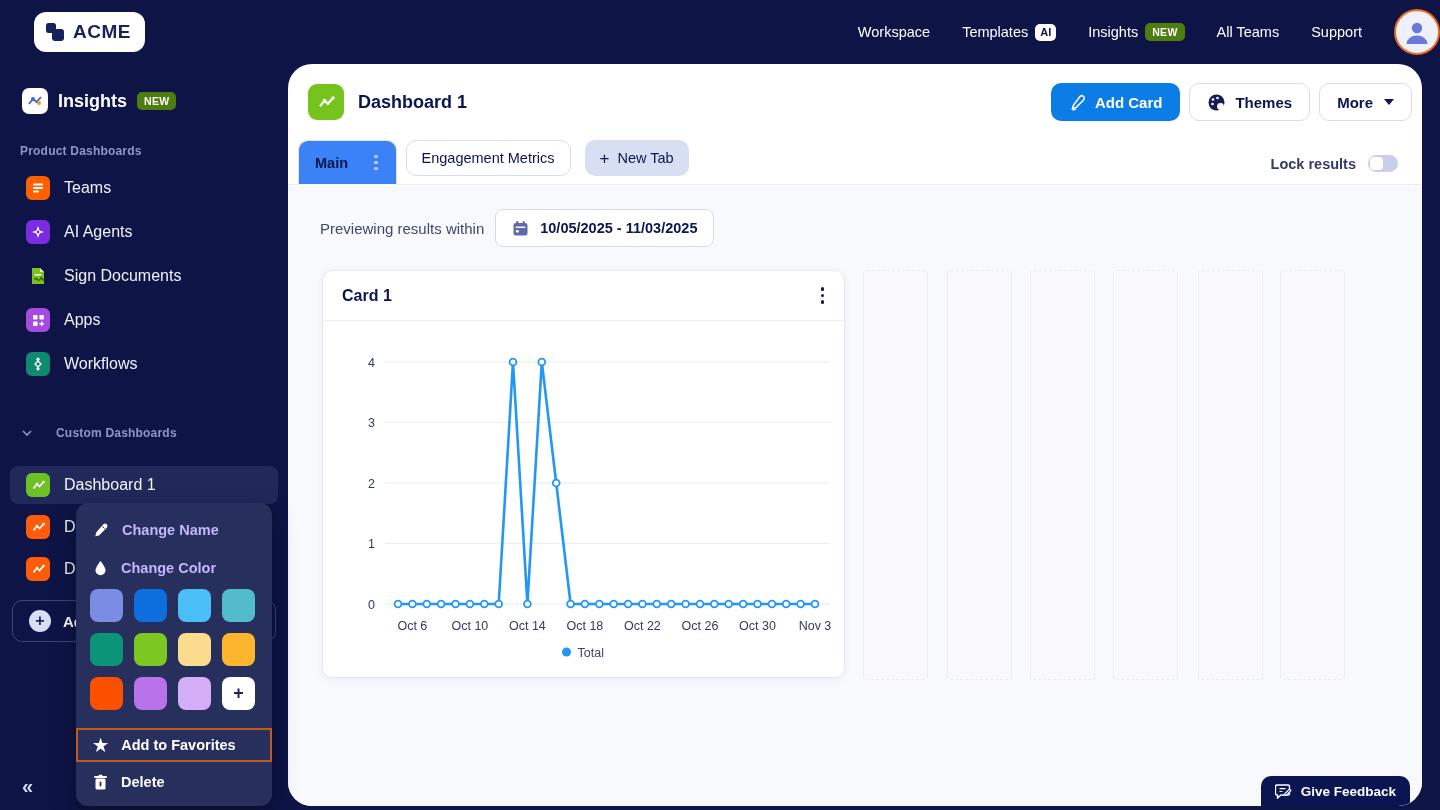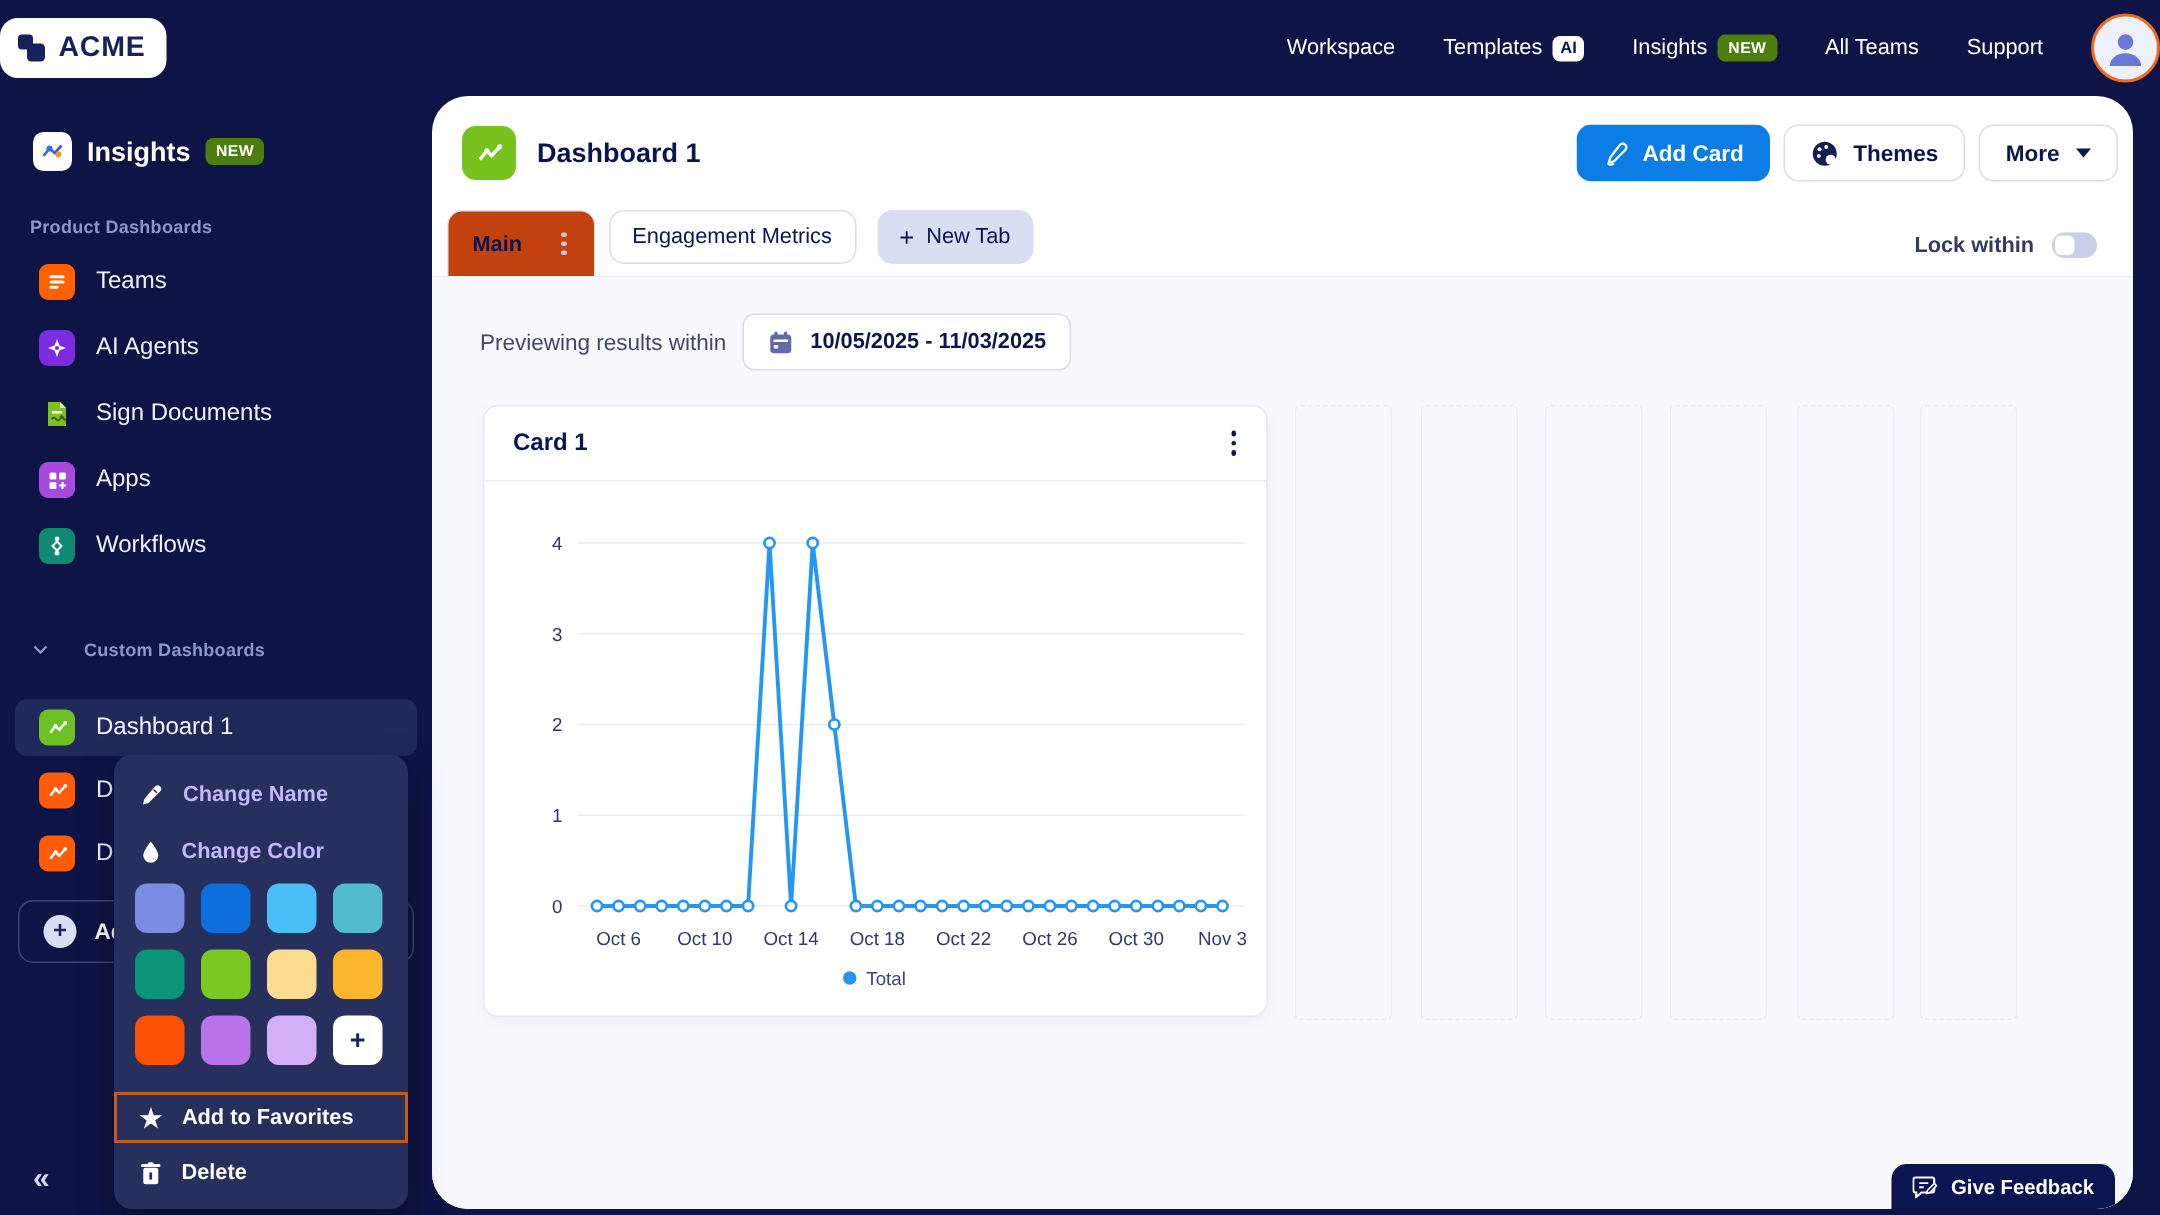--- a/index.html
+++ b/index.html
@@ -1,21 +1,21 @@
 <!DOCTYPE html>
 <html><head>
 <meta charset="utf-8">
 <style>
   * { margin:0; padding:0; box-sizing:border-box; }
   html,body { width:1440px; height:810px; overflow:hidden; }
   body { font-family:"Liberation Sans", sans-serif; background:#0e1446; position:relative; color:#0a1551; }
 
   
   .topnav { position:absolute; top:0; left:0; width:1440px; height:64px; display:flex; align-items:center; }
-  .logo { background:#fff; border-radius:12px; height:40px; padding:0 14px 0 10px; display:flex; align-items:center; gap:7px; }
+  .logo { margin-left:34px; background:#fff; border-radius:12px; height:40px; padding:0 14px 0 10px; display:flex; align-items:center; gap:7px; }
   .logo-text { font-size:19px; font-weight:800; color:#17225c; letter-spacing:.5px; }
   .nav-links { margin-left:auto; display:flex; align-items:center; gap:32px; }
   .nav-link { color:#fff; font-size:14.5px; font-weight:500; display:flex; align-items:center; gap:7px; cursor:pointer; }
   .badge-ai { background:#fff; color:#0a1551; font-size:11px; font-weight:800; border-radius:5px; padding:2.5px 5px; }
   .badge-new { background:#4d7c0f; color:#fff; font-size:10.5px; font-weight:800; border-radius:5px; padding:3px 7px; letter-spacing:.3px; }
   .avatar { width:46px; height:46px; border-radius:50%; background:#eef1fb; border:2.5px solid #ed6a1f; display:flex; align-items:center; justify-content:center; }
 
   
   .sidebar { position:absolute; top:64px; left:0; width:288px; bottom:0; }
   .app-row { display:flex; align-items:center; gap:10px; margin:24px 0 0 22px; }
@@ -49,21 +49,21 @@
   .panel-header { height:76px; display:flex; align-items:center; padding:0 10px 0 20px; }
   .title-icon { width:36px; height:36px; border-radius:9px; display:flex; align-items:center; justify-content:center; }
   .panel-title { font-size:18px; font-weight:800; color:#0a1551; margin-left:14px; }
   .hdr-actions { margin-left:auto; display:flex; align-items:center; gap:9px; }
   .btn { height:38px; border-radius:10px; display:flex; align-items:center; gap:9px; padding:0 17px; font-size:15px; font-weight:700; cursor:pointer; border:1px solid transparent; }
   .btn-primary { background:#0d7de6; color:#fff; }
   .btn-outline { background:#fff; color:#0a1551; border-color:#d8dcea; }
   .caret { width:0; height:0; border-left:5px solid transparent; border-right:5px solid transparent; border-top:6px solid #0a1551; margin-left:2px; }
 
   .tabbar { height:45px; display:flex; align-items:flex-end; padding-left:10px; border-bottom:1px solid #e8eaf2; position:relative; }
-  .tab-active { height:45px; margin-bottom:-1px; background:#c2410c; border:1px solid #e2e5f0; border-bottom-color:#f8f9fd; border-radius:10px 10px 0 0; display:flex; align-items:center; gap:22px; padding:0 14px 0 16px; cursor:pointer; }
+  .tab-active { height:45px; margin-bottom:-1px; background:#3b82f6; border:1px solid #e2e5f0; border-bottom-color:#f8f9fd; border-radius:10px 10px 0 0; display:flex; align-items:center; gap:22px; padding:0 14px 0 16px; cursor:pointer; }
   .tab-active-label { font-size:14.5px; font-weight:800; color:#0a1551; }
   .tab-btn { height:36px; margin-bottom:8px; background:#fff; border:1px solid #d9ddeb; border-radius:10px; display:flex; align-items:center; padding:0 15px; font-size:14.5px; font-weight:500; color:#0a1551; margin-left:9px; cursor:pointer; }
   .tab-new { height:36px; margin-bottom:8px; background:#d9dff3; border-radius:10px; display:flex; align-items:center; gap:8px; padding:0 15px; font-size:14.5px; font-weight:500; color:#0a1551; margin-left:14px; cursor:pointer; }
   .plus-glyph { font-size:17px; font-weight:500; line-height:1; }
   .lock-wrap { margin-left:auto; display:flex; align-items:center; gap:12px; padding-right:24px; margin-bottom:12px; }
   .lock-label { font-size:14.5px; font-weight:600; color:#333b63; }
   .toggle { width:30px; height:17px; background:#c9cfe9; border-radius:9px; position:relative; cursor:pointer; }
   .toggle-knob { position:absolute; left:2px; top:2px; width:13px; height:13px; background:#fff; border-radius:4px; }
 
   .content { position:absolute; top:122px; bottom:0; left:0; right:0; background:#f8f9fd; }
@@ -329,21 +329,21 @@
           <i style="background:#c3c9e0"></i>
           <i style="background:#c3c9e0"></i>
         </span>
     </div>
     <div class="tab-btn">Engagement Metrics</div>
     <div class="tab-new">
       <span class="plus-glyph">+</span>
       <span>New Tab</span>
     </div>
     <div class="lock-wrap">
-      <span class="lock-label">Lock within</span>
+      <span class="lock-label">Lock results</span>
       <span class="toggle">
           <span class="toggle-knob"></span>
         </span>
     </div>
   </div>
 
   <div class="content">
     <div class="date-row">
       <span class="date-label">Previewing results within</span>
       <div class="date-btn">

